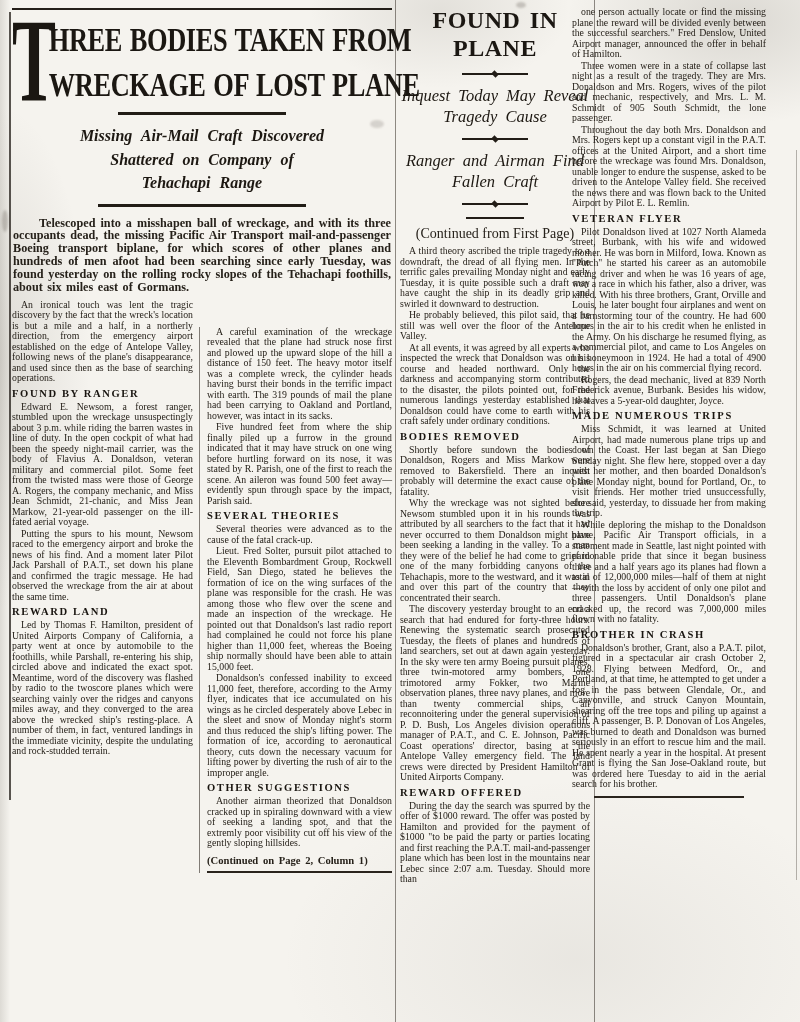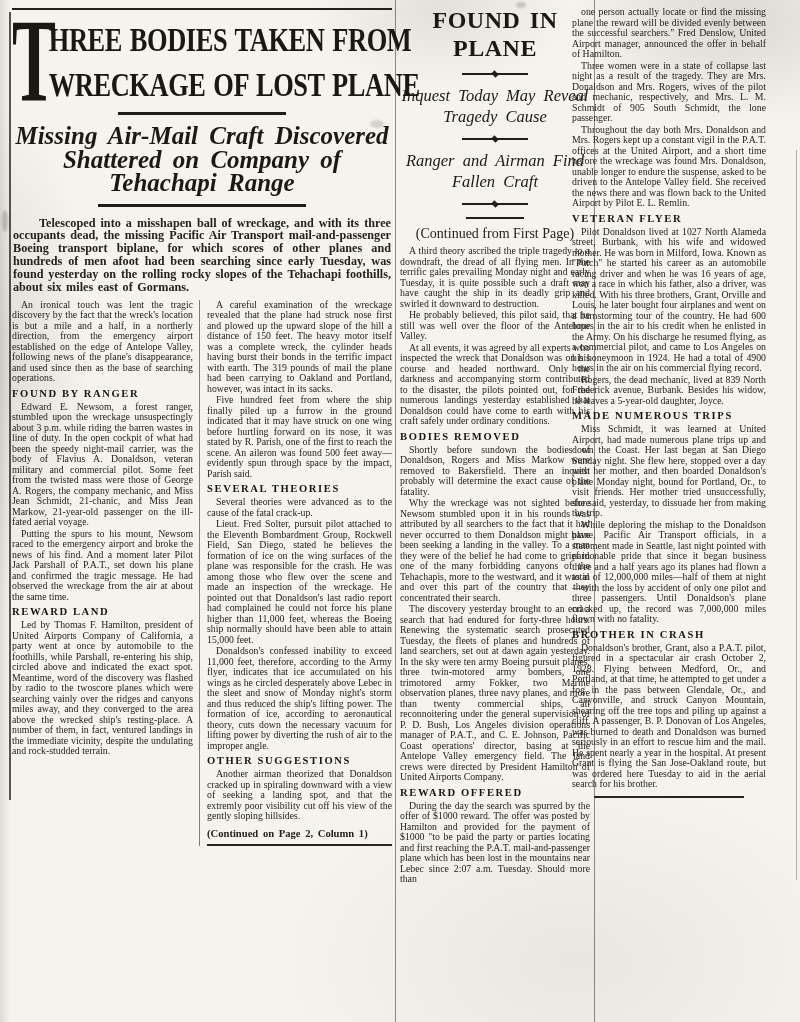--- a/index.html
+++ b/index.html
@@ -29,26 +29,26 @@
     font-size:118px;line-height:88px;
     transform:scaleX(.56);transform-origin:left top;
     font-weight:700;
   }
   .hl-line{white-space:nowrap;font-size:33px;line-height:45px;
     transform:scaleX(.80);transform-origin:left;letter-spacing:-.5px;word-spacing:2px;}
   .hl-clear{clear:both;}
   .rule-short{height:3px;background:#211c16;margin:4px auto 9px;width:168px;}
   .rule-short.w2{width:208px;margin:9px auto 10px;}
   .subhead{text-align:center;font-style:italic;font-weight:700;
-    font-size:25px;line-height:23.5px;word-spacing:5px;color:#1d1812;}
+    font-size:16px;line-height:23.5px;word-spacing:5px;color:#1d1812;}
   .lead{font-weight:700;font-size:12.2px;line-height:12.9px;text-align:justify;
     text-indent:26px;margin:1px;word-spacing:1.5px;}
   .cols{display:flex;margin-top:6px;}
   .colL{width:182px;padding-right:6px;}
-  .colR{width:186px;border-left:1px solid rgba(50,44,36,.6);padding-left:7px;}
+  .colR{width:186px;border-left:1px solid rgba(50,44,36,.6);padding-left:7px;margin-top:27px;}
   p.body{font-size:9.8px;line-height:10.5px;text-align:justify;
     text-indent:9px;margin:0 0 1px 0;}
   h4.xhead{text-align:left;font-size:10.6px;letter-spacing:1.6px;
     margin:4px 0 3px 0;font-weight:700;color:#191510;}
   .continued{text-align:left;font-weight:700;font-size:10.6px;margin:6px 0 0 0;word-spacing:2px;}
   .rule-under{height:2px;background:#2a241d;margin-top:5px;}
   
   .sec-mid{position:absolute;left:400px;top:6px;width:190px;}
   .mid-head{text-align:center;font-weight:700;font-size:24px;line-height:28px;
     word-spacing:3px;letter-spacing:.5px;color:#1b1712;}

